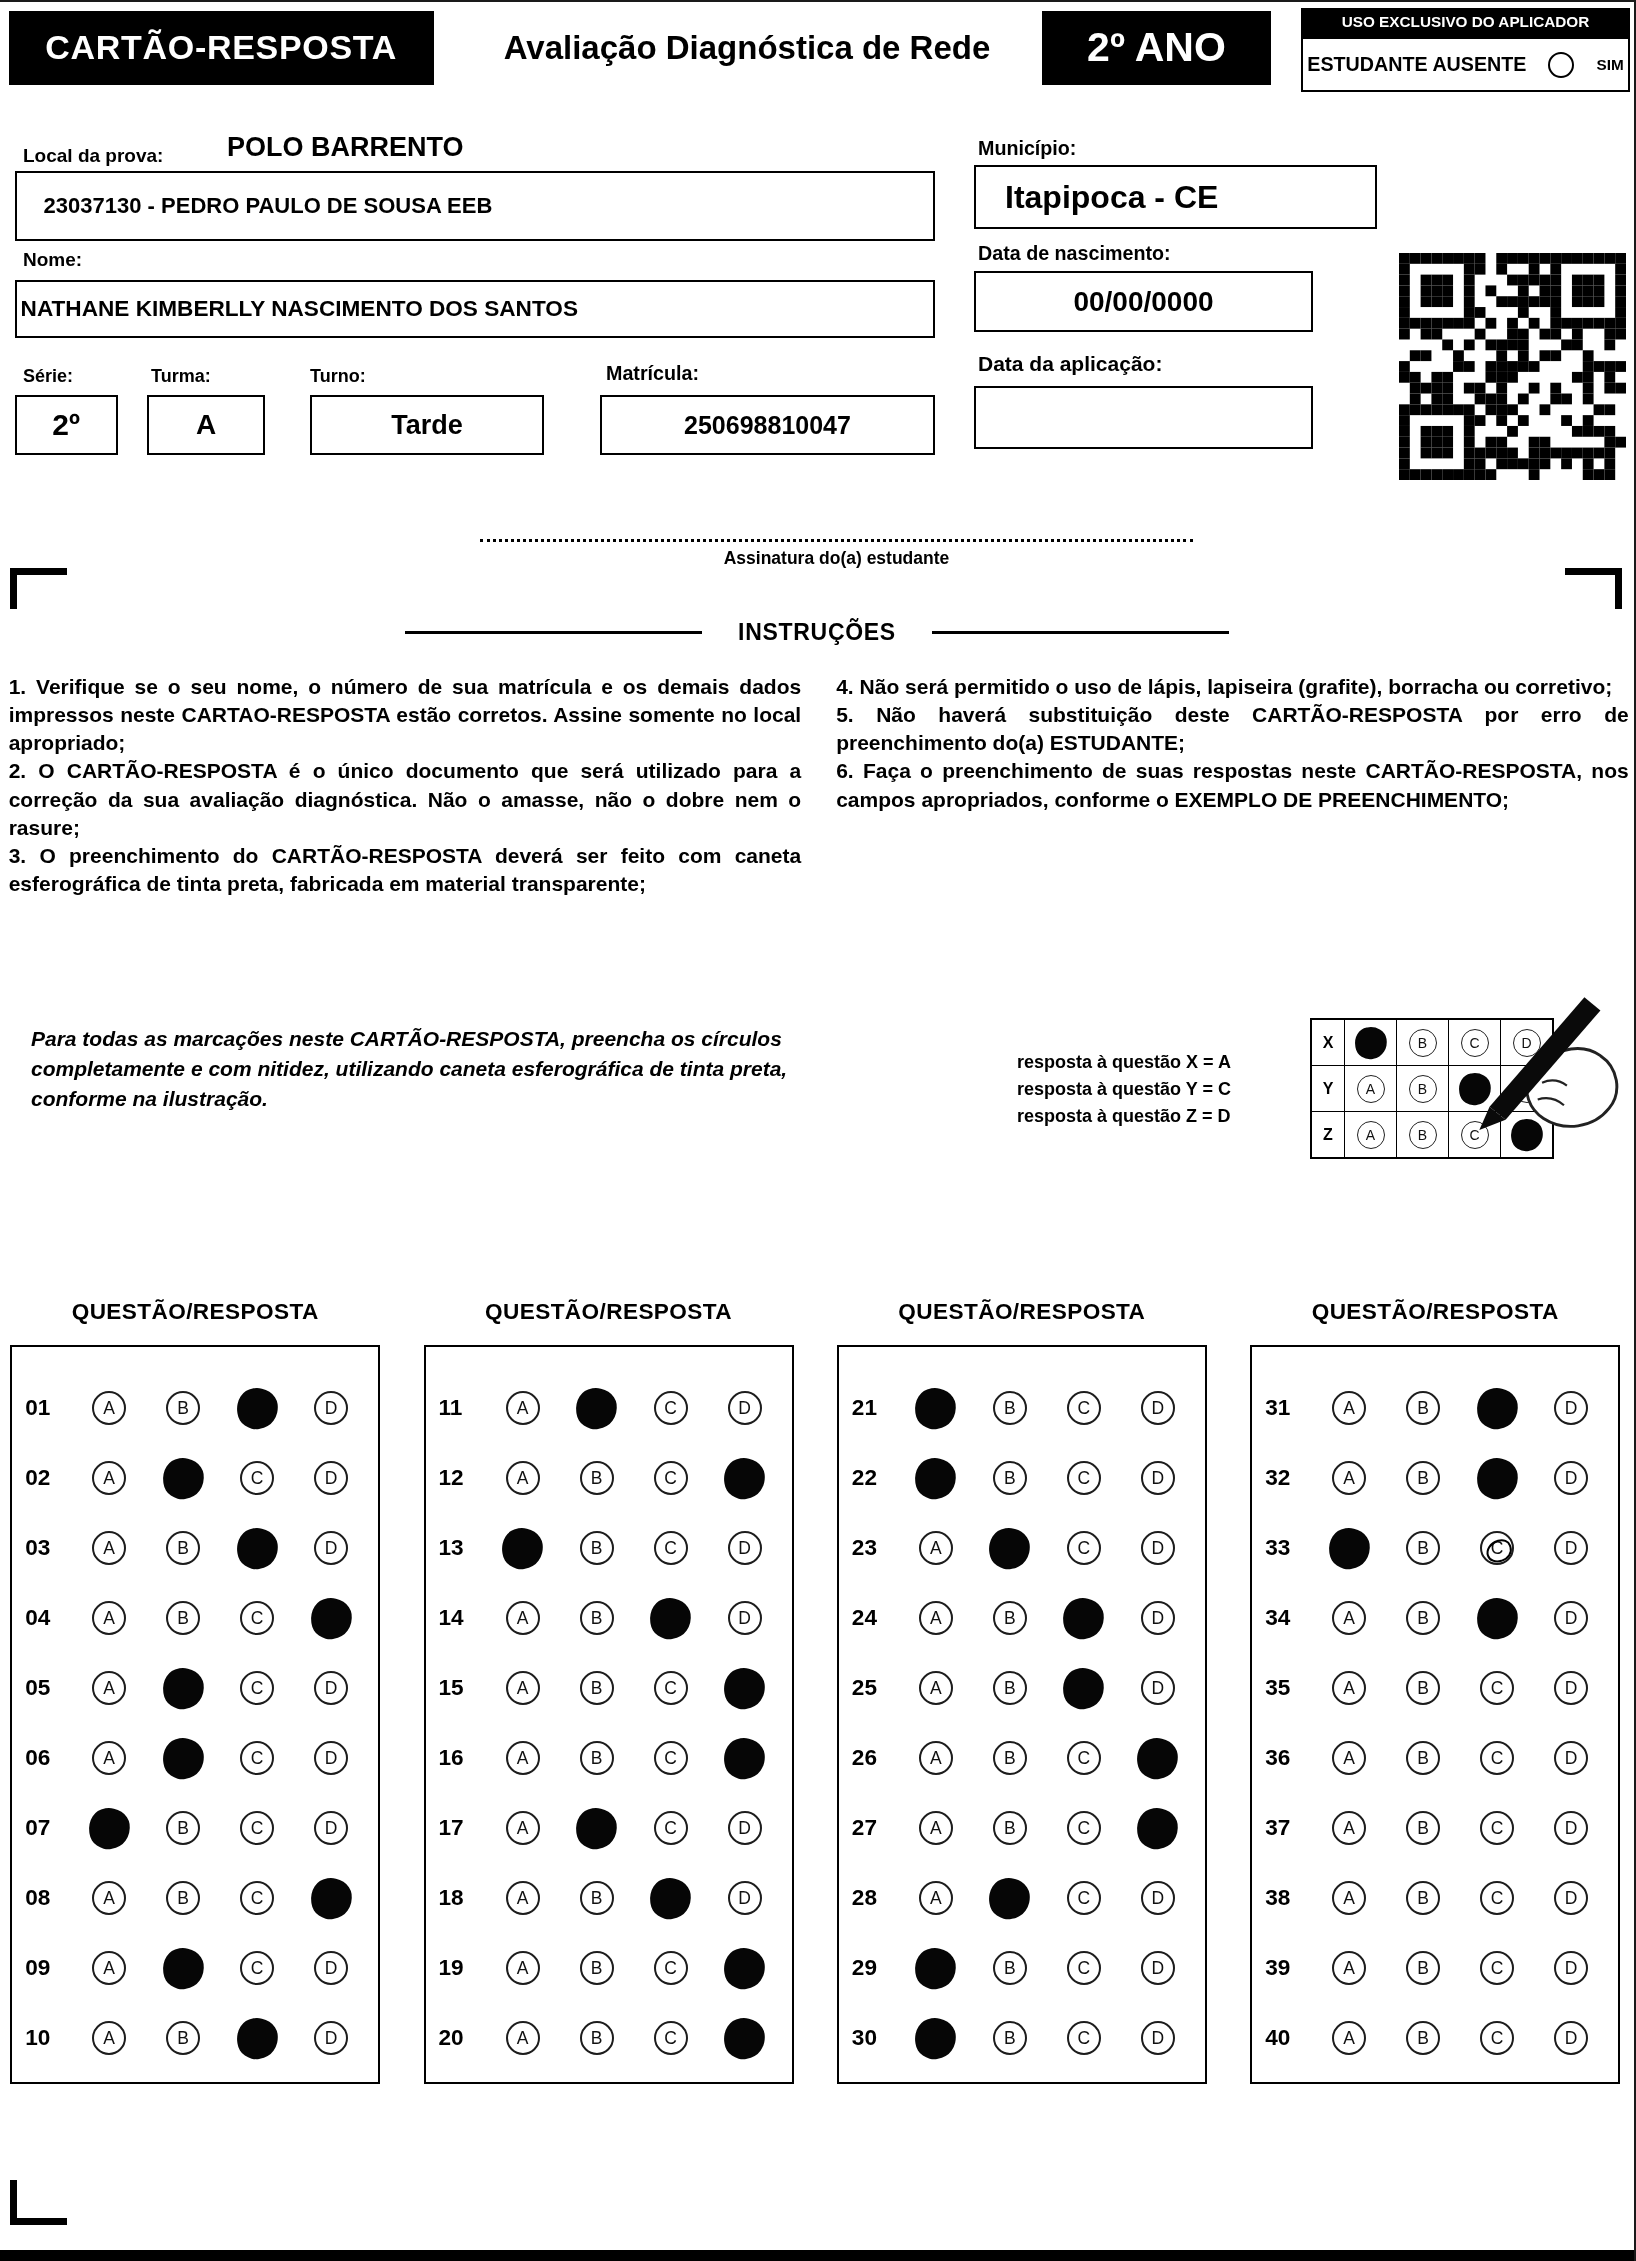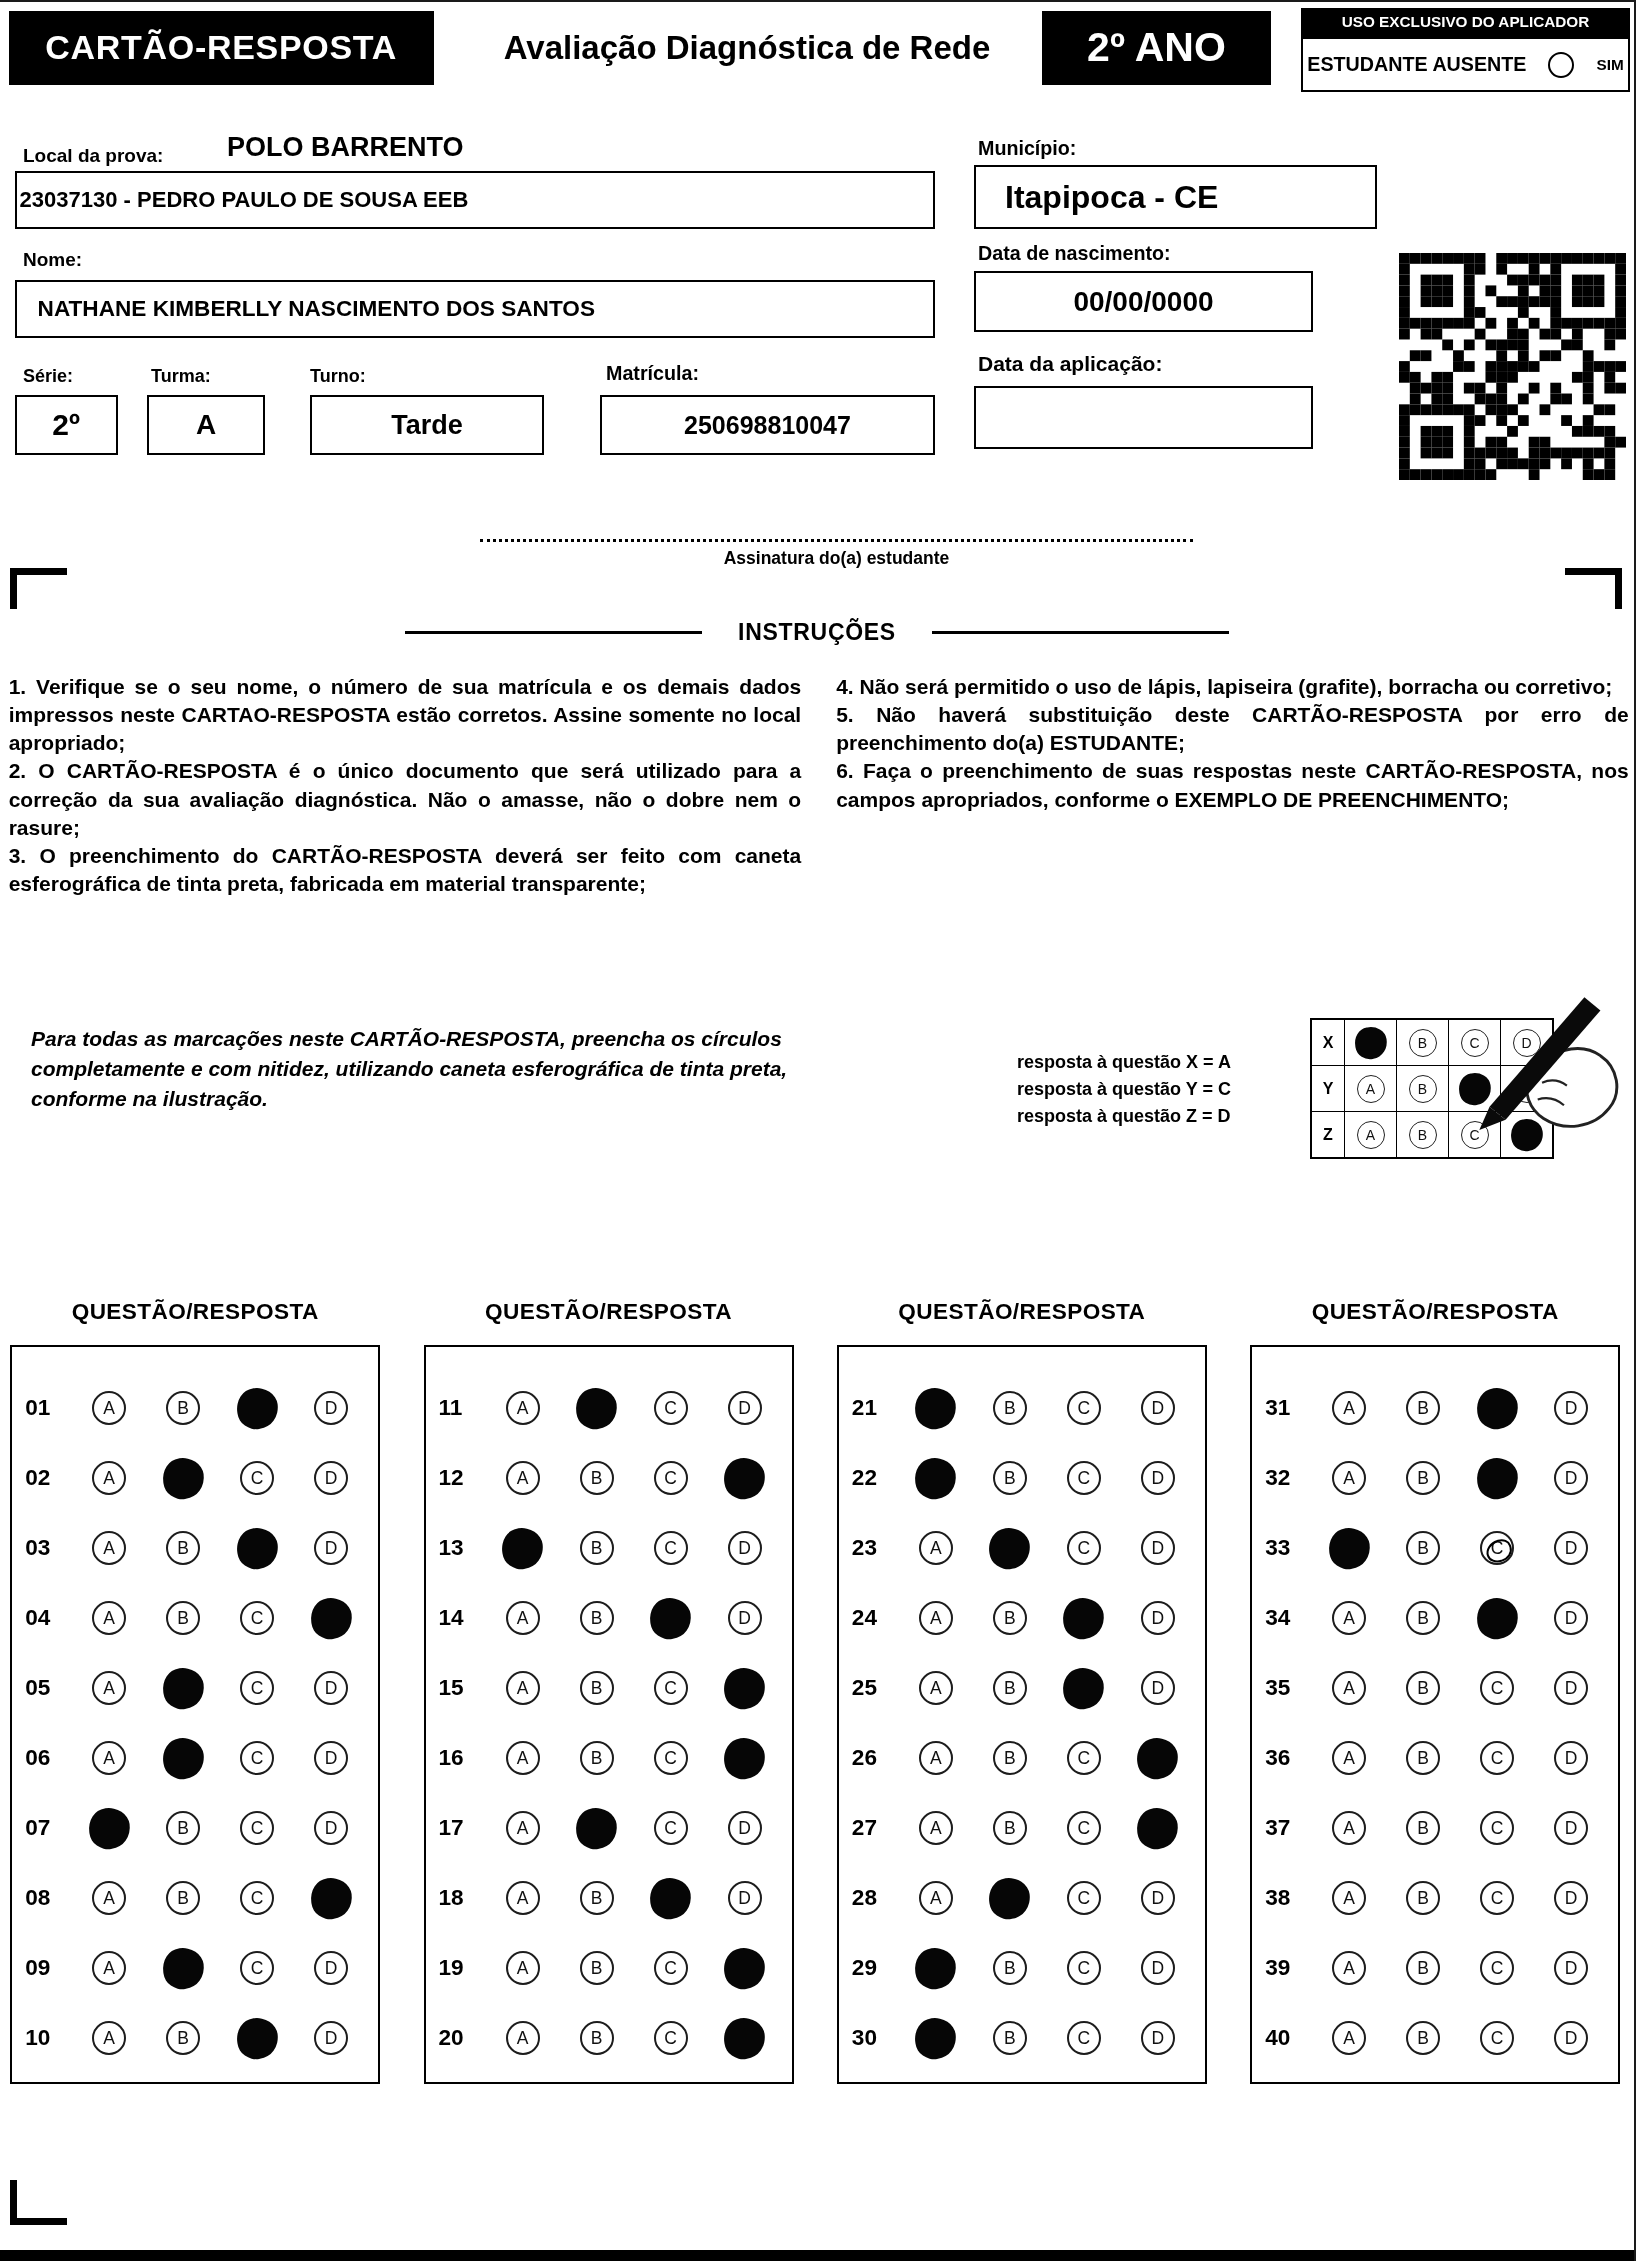--- a/index.html
+++ b/index.html
@@ -21,25 +21,25 @@
   #examiner-bar{left:1301px;top:5.8px;width:329px;height:29px;font-size:15.3px}
   #absent-box{position:absolute;left:1301px;top:35px;width:329px;height:55px;border:2.2px solid #000;
               background:#fff;display:flex;align-items:center;justify-content:center;gap:22px}
   .absent-label{font-size:19.7px;font-weight:bold}
   .absent-circle{width:26px;height:26px;border:2.2px solid #000;border-radius:50%;flex:0 0 auto}
   .absent-sim{font-size:15.3px;font-weight:bold}
 
   #local-label{left:23px;top:143px;font-size:19px}
   #local-value{position:absolute;left:227px;top:130px;font-size:27px;font-weight:bold}
   #municipio-label{left:978px;top:135px;font-size:19.7px}
-  #school-box{left:14.6px;top:169px;width:920px;height:58px;font-size:22px;padding-left:3px}
+  #school-box{left:14.6px;top:169px;width:920px;height:70px;font-size:22px;padding-left:27px}
   #municipio-box{left:974px;top:163px;width:403px;height:64px;font-size:32px;padding-left:29px}
   #nome-label{left:23px;top:247px;font-size:19px}
   #nascimento-label{left:978px;top:240px;font-size:19.7px}
-  #nome-box{left:14.6px;top:278px;width:920px;height:58px;font-size:22.6px;padding-left:21px}
+  #nome-box{left:14.6px;top:278px;width:920px;height:58px;font-size:22.6px;padding-left:4px}
   #nascimento-box{left:974px;top:269px;width:339px;height:61px;font-size:28px;justify-content:center}
   #serie-label{left:23px;top:364px}
   #turma-label{left:151px;top:364px}
   #turno-label{left:310px;top:364px}
   #matricula-label{left:606px;top:360px;font-size:19.7px}
   #aplicacao-label{left:978px;top:350px;font-size:21px}
   #serie-box{left:14.6px;top:393px;width:103px;height:60px;justify-content:center;font-size:30px}
   #turma-box{left:147px;top:393px;width:118px;height:60px;justify-content:center;font-size:28px}
   #turno-box{left:310px;top:393px;width:234px;height:60px;justify-content:center;font-size:27px}
   #matricula-box{left:600px;top:393px;width:335px;height:60px;justify-content:center;font-size:25px}

